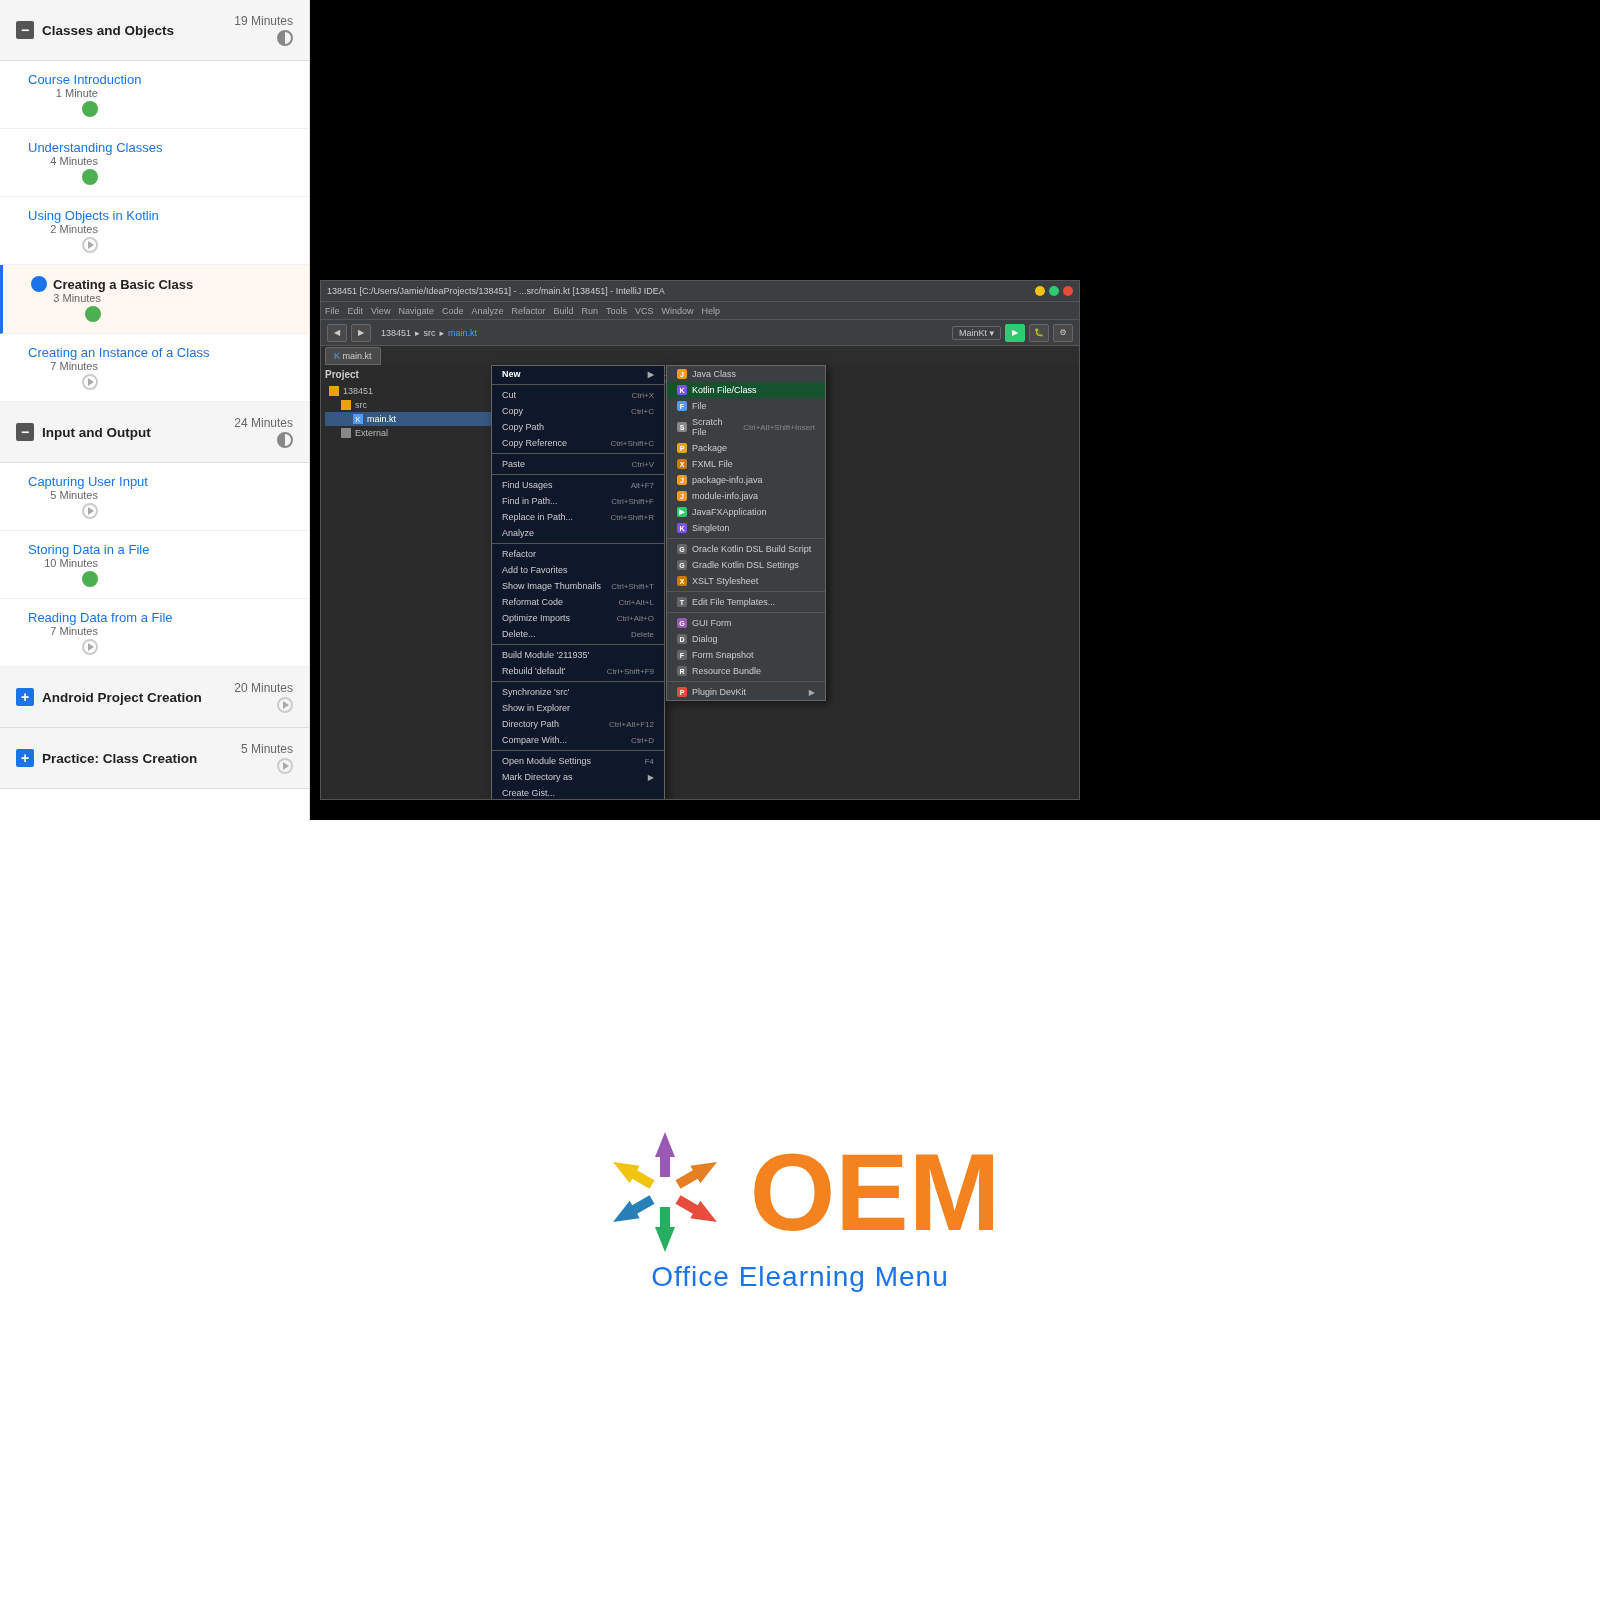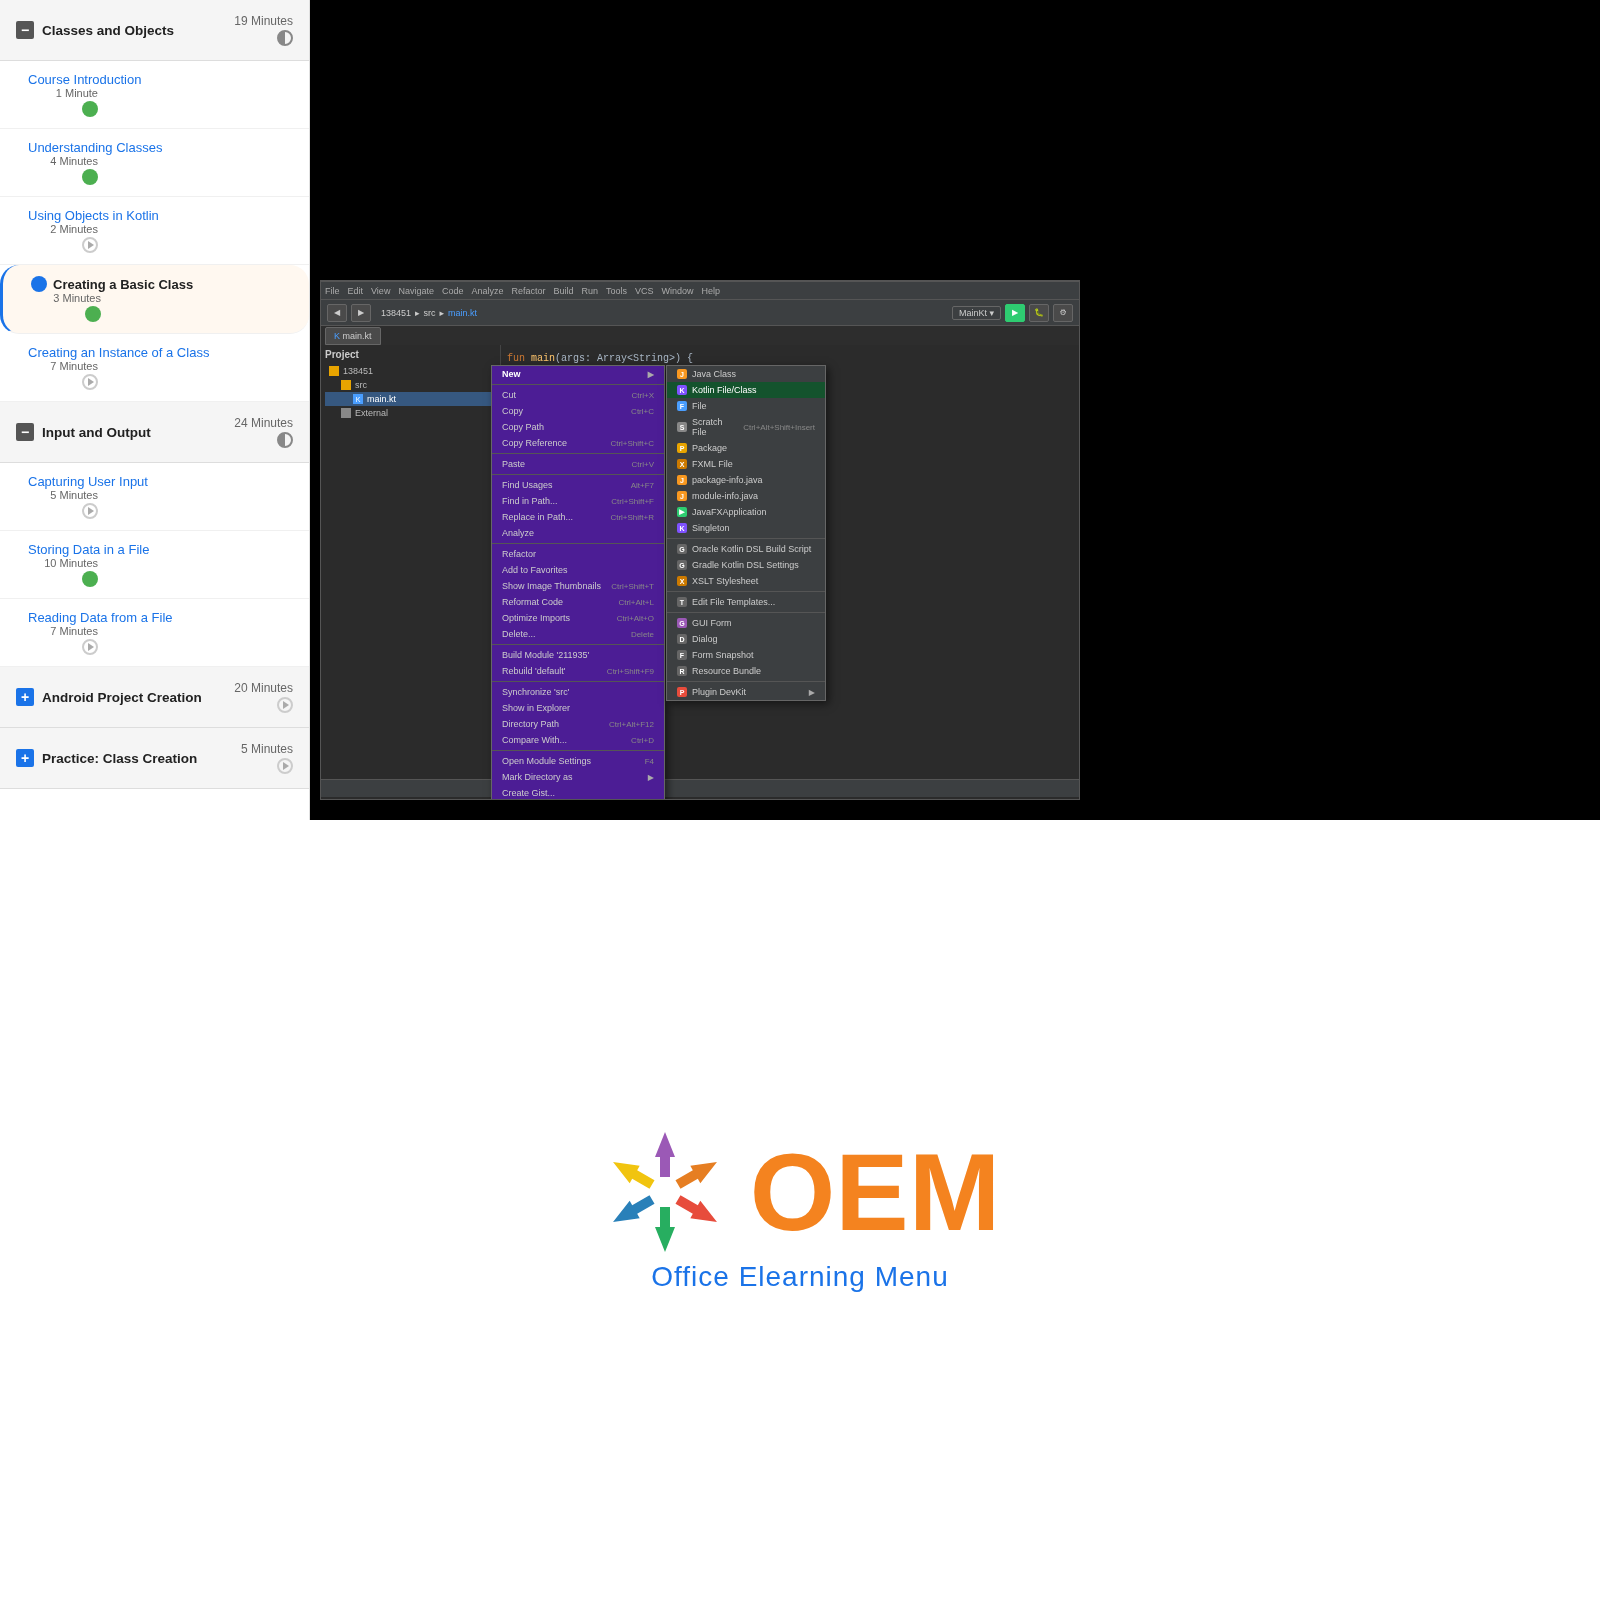--- a/index.html
+++ b/index.html
@@ -80,21 +80,20 @@
       display: flex;
       align-items: flex-start;
       justify-content: space-between;
       padding: 11px 16px 11px 28px;
       border-bottom: 1px solid #f0f0f0;
       cursor: pointer;
       flex-direction: column;
     }
     .lesson-item.active {
       background: #fff8f0;
-      border-radius: 19px;
     }
     .lesson-name {
       font-size: 13px;
       color: #1a73e8;
     }
     .lesson-name.active-lesson {
       font-weight: 600;
       color: #222;
     }
     .lesson-meta {
@@ -269,21 +268,21 @@
       display: flex; align-items: center; justify-content: center;
       color: #fff;
     }
 
     
     .context-menu {
       position: absolute;
       left: 170px;
       top: 84px;
       width: 174px;
-      background: #4c1d95;
+      background: #0f172a;
       border: 1px solid #666;
       box-shadow: 3px 3px 8px rgba(0,0,0,0.5);
       z-index: 10;
       font-size: 9px;
     }
     .ctx-item {
       padding: 3px 10px;
       color: #ccc;
       display: flex;
       justify-content: space-between;
@@ -582,20 +581,28 @@
         </div>
       </div>
     </div>
   </div>
 
 </div>
 
 <div class="main-content">
 
   <div class="ide-area">
+    <div class="ide-topbar">
+      <span class="ide-topbar-title">138451 [C:/Users/Jamie/IdeaProjects/138451] - ...src/main.kt [138451] - IntelliJ IDEA</span>
+      <div class="ide-topbar-buttons">
+        <div class="ide-btn ide-btn-min"></div>
+        <div class="ide-btn ide-btn-max"></div>
+        <div class="ide-btn ide-btn-close"></div>
+      </div>
+    </div>
 
     <div class="ide-menubar">
       <span class="ide-menu-item">File</span>
       <span class="ide-menu-item">Edit</span>
       <span class="ide-menu-item">View</span>
       <span class="ide-menu-item">Navigate</span>
       <span class="ide-menu-item">Code</span>
       <span class="ide-menu-item">Analyze</span>
       <span class="ide-menu-item">Refactor</span>
       <span class="ide-menu-item">Build</span>

